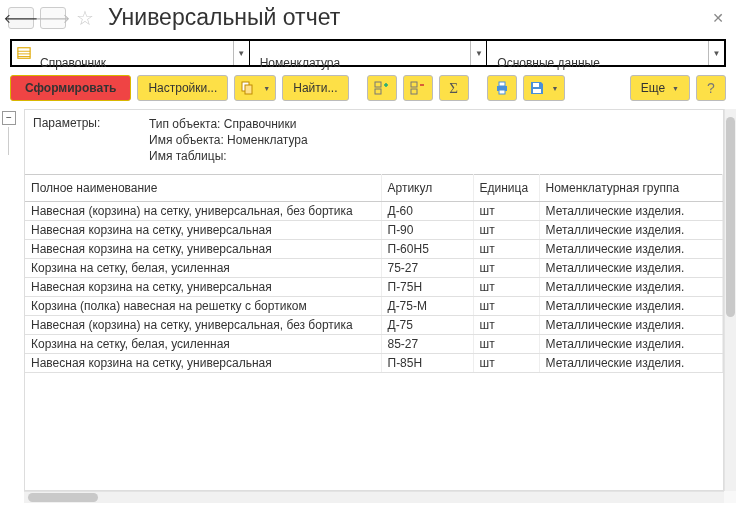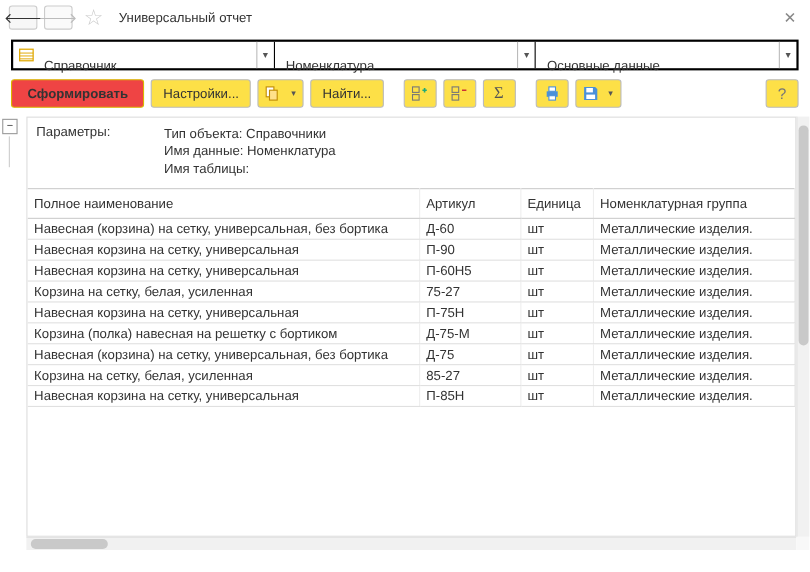--- a/index.html
+++ b/index.html
@@ -26,21 +26,21 @@
     font-size: 13px;
     cursor: pointer;
   }
   .nav-btn.disabled { color: #bbb; background: #fafafa; }
   .star {
     width: 22px; height: 22px;
     display: flex; align-items: center; justify-content: center;
     color: #ccc; font-size: 20px;
     margin: 0 2px;
   }
-  .title { font-size: 12px; color: #333; margin-left: 4px; }
+  .title { font-size: 23px; color: #333; margin-left: 4px; }
   .close-x {
     margin-left: auto;
     color: #888; font-size: 14px; cursor: pointer;
     padding: 4px;
   }
   .selector-bar {
     display: flex;
     border: 2px solid #000;
     margin: 0 10px 8px 10px;
   }
@@ -269,36 +269,40 @@
   </div>
   <div class="btn icon-only" style="width:42px">
     <svg viewBox="0 0 16 16">
         <path d="M2 2 h10 l2 2 v10 h-12 z" fill="#4a90d9"></path>
         <rect x="4" y="3" width="6" height="4" fill="#fff"></rect>
         <rect x="4" y="9" width="8" height="4" fill="#fff"></rect>
       </svg>
     <span class="drop">▼</span>
   </div>
   <div style="flex:1"></div>
+  <div class="btn">
+    <span>Еще</span>
+    <span class="drop">▼</span>
+  </div>
   <div class="btn icon-only">
       <span style="color:#777;font-size:14px">?</span>
     </div>
 </div>
 
 <div class="report-area">
   <div class="outline-gutter">
     <div class="outline-btn">−</div>
     <div class="outline-line"></div>
   </div>
   <div class="report-body">
     <div class="params">
       <div class="params-label">Параметры:</div>
       <div class="params-lines">
         <div>Тип объекта: Справочники</div>
-        <div>Имя данные: Номенклатура</div>
+        <div>Имя объекта: Номенклатура</div>
         <div>Имя таблицы:</div>
       </div>
     </div>
     <table class="data">
       <thead>
         <tr>
           <th class="col-name">Полное наименование</th>
           <th class="col-art">Артикул</th>
           <th class="col-unit">Единица</th>
           <th class="col-grp">Номенклатурная группа</th>

